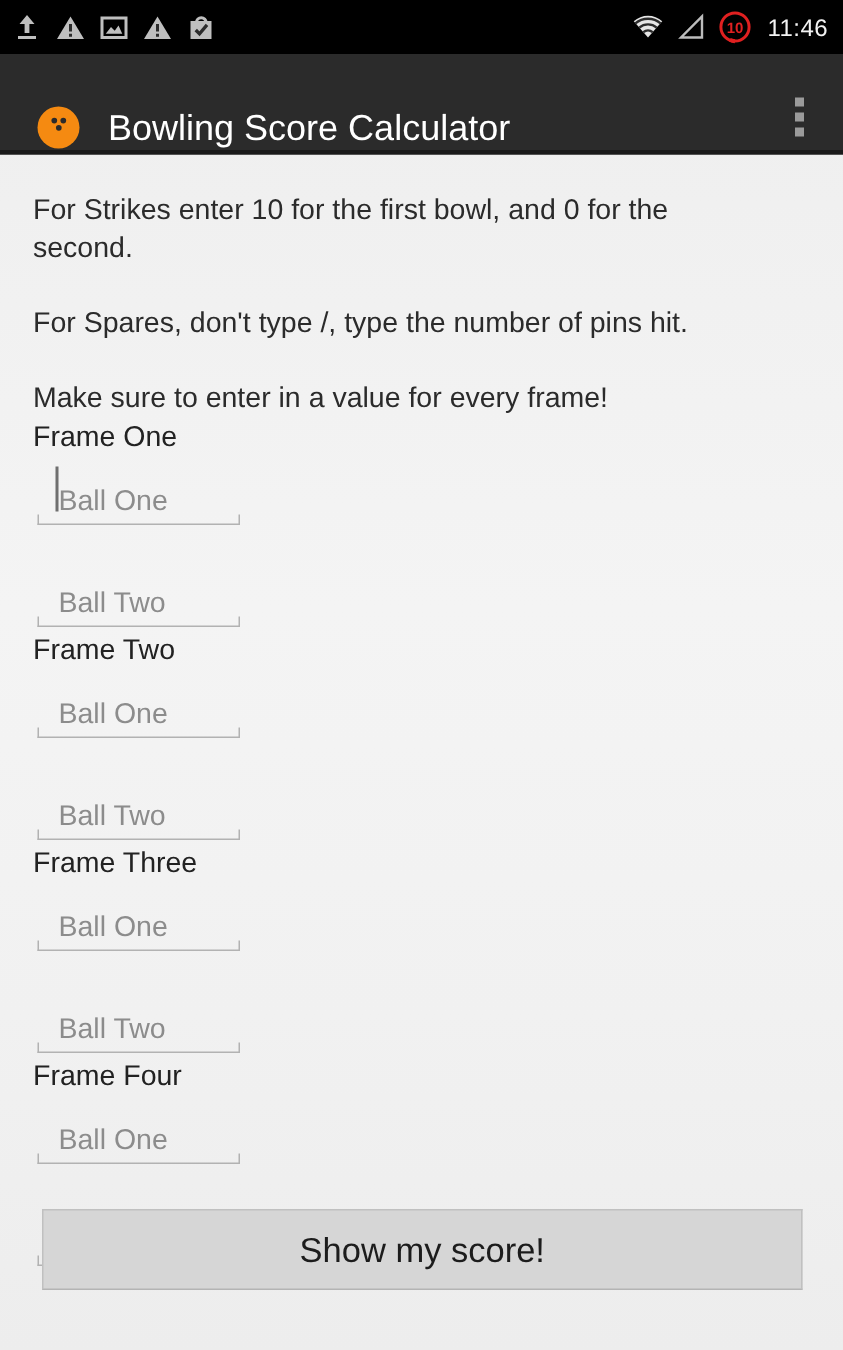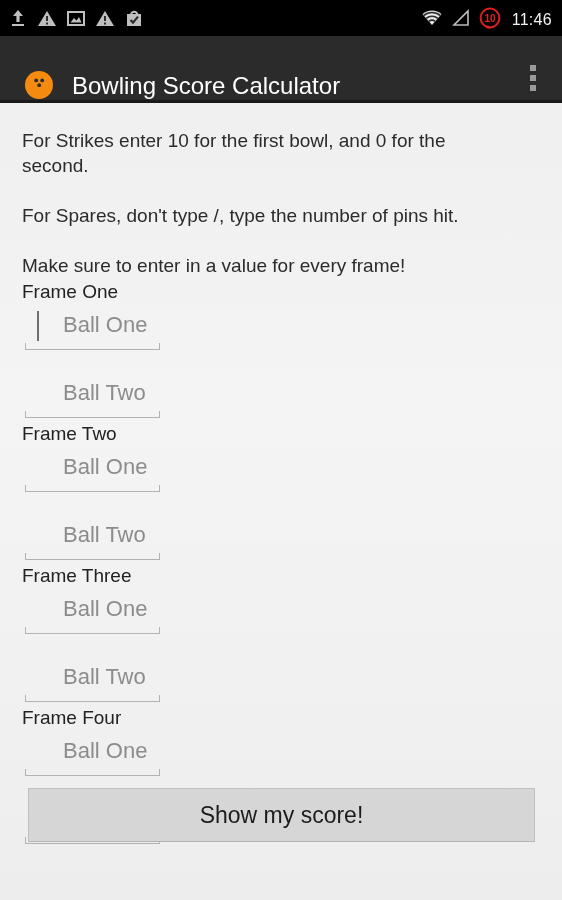--- a/index.html
+++ b/index.html
@@ -127,26 +127,25 @@
 
   .field {
     position: relative;
     margin: 0 0 0 25px;
     width: 135px;
     height: 46px;
   }
   .field .ph {
     position: absolute;
     left: 14px;
-    top: 4px;
-    font-size: 22px;
+    top: 16px;
+    font-size: 19px;
     color: #8c8c8c;
     white-space: nowrap;
     font-family: "Liberation Sans", sans-serif;
-    padding-left: 24px;
   }
   .field .underline {
     position: absolute;
     left: 0;
     bottom: 4px;
     width: 135px;
     height: 7px;
     border-bottom: 1px solid #b2b2b2;
     border-left: 1px solid #b2b2b2;
     border-right: 1px solid #b2b2b2;
@@ -160,21 +159,21 @@
     height: 30px;
     background: #6f6f6f;
   }
   .field-ball-one { margin-top: 4px; }
   .field-ball-two { margin-top: 22px; }
 
   
   .show-score-button {
     position: absolute;
     left: 28px;
-    top: 788px;
+    top: 806px;
     width: 507px;
     height: 54px;
     background: #d6d6d6;
     border: 1px solid #c0c0c0;
     border-bottom: 1px solid #b4b4b4;
     box-sizing: border-box;
     display: flex;
     align-items: center;
     justify-content: center;
     color: #1c1c1c;

